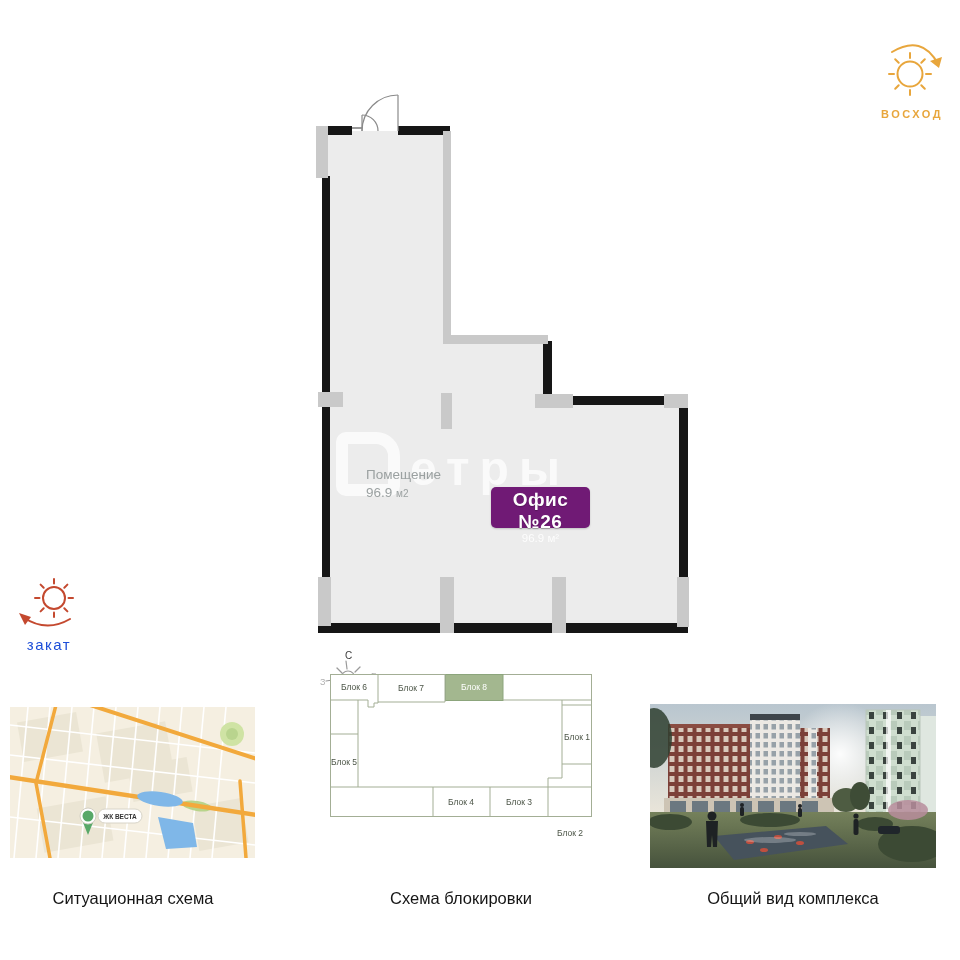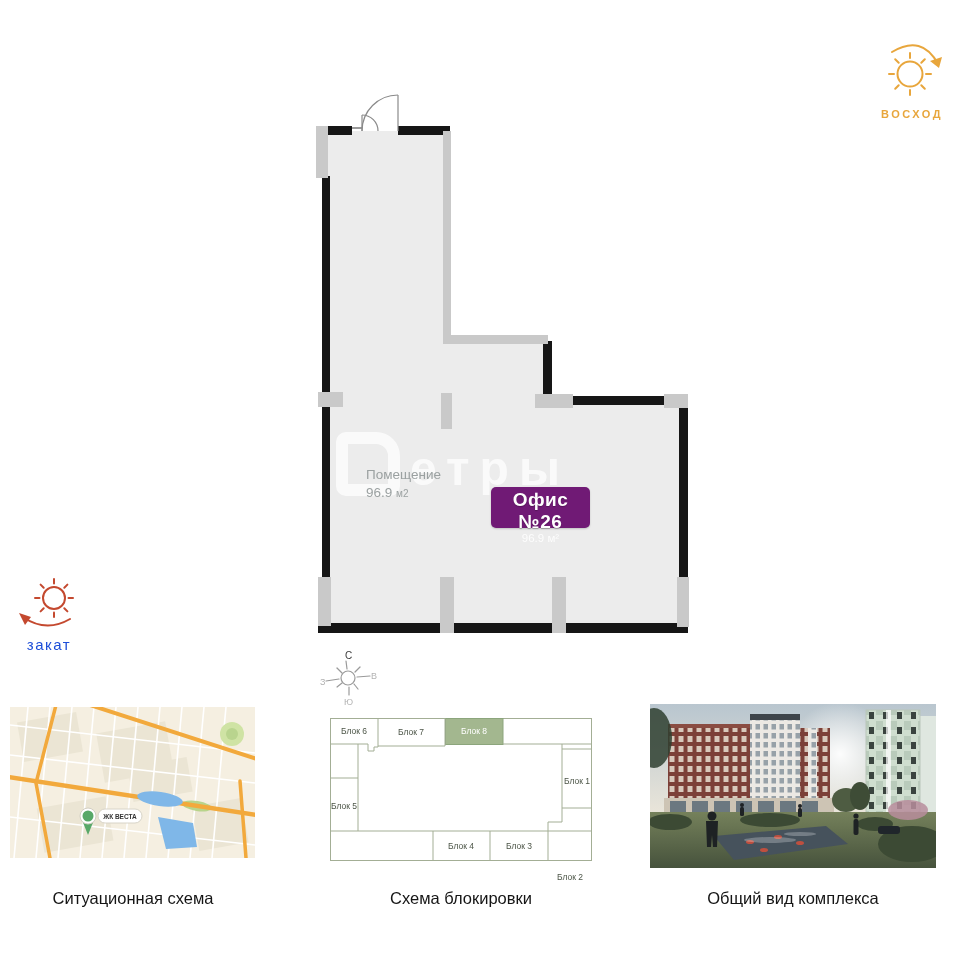--- a/index.html
+++ b/index.html
@@ -193,21 +193,21 @@
         <line x1="22" y1="25" x2="17" y2="20"></line>
       <line x1="34" y1="36" x2="38" y2="41"></line>
         <line x1="22" y1="35" x2="17" y2="39"></line>
     </g>
     <text x="25" y="11" font-size="10" fill="#3a3a3a">С</text>
     <text x="51" y="31" font-size="9" fill="#b3b3b3">В</text>
     <text x="0" y="37" font-size="9" fill="#b3b3b3">З</text>
     <text x="24" y="57" font-size="9" fill="#b3b3b3">Ю</text>
   </svg>
 
-  <div class="panel" style="left:330px;top:718px;width:262px;height:178px;">
+  <div class="panel" style="left:330px;top:674px;width:262px;height:178px;">
     <svg width="262" height="143" viewBox="0 0 262 143">
       <rect x="0.5" y="0.5" width="261" height="142" fill="#ffffff" stroke="#A3AE95"></rect>
 
       <rect x="115.5" y="0.5" width="57.5" height="26" fill="#A3B78F" stroke="#8CA57C"></rect>
       <g stroke="#A3AE95" fill="none">
         <line x1="0" y1="26" x2="38" y2="26"></line>
         <path d="M38,26 l0,7 l6,0 l0,-4 l4,0 l0,-1"></path>
         <line x1="48" y1="28" x2="115" y2="28"></line>
         <line x1="173" y1="26" x2="262" y2="26"></line>
         <line x1="48" y1="0" x2="48" y2="28"></line>

